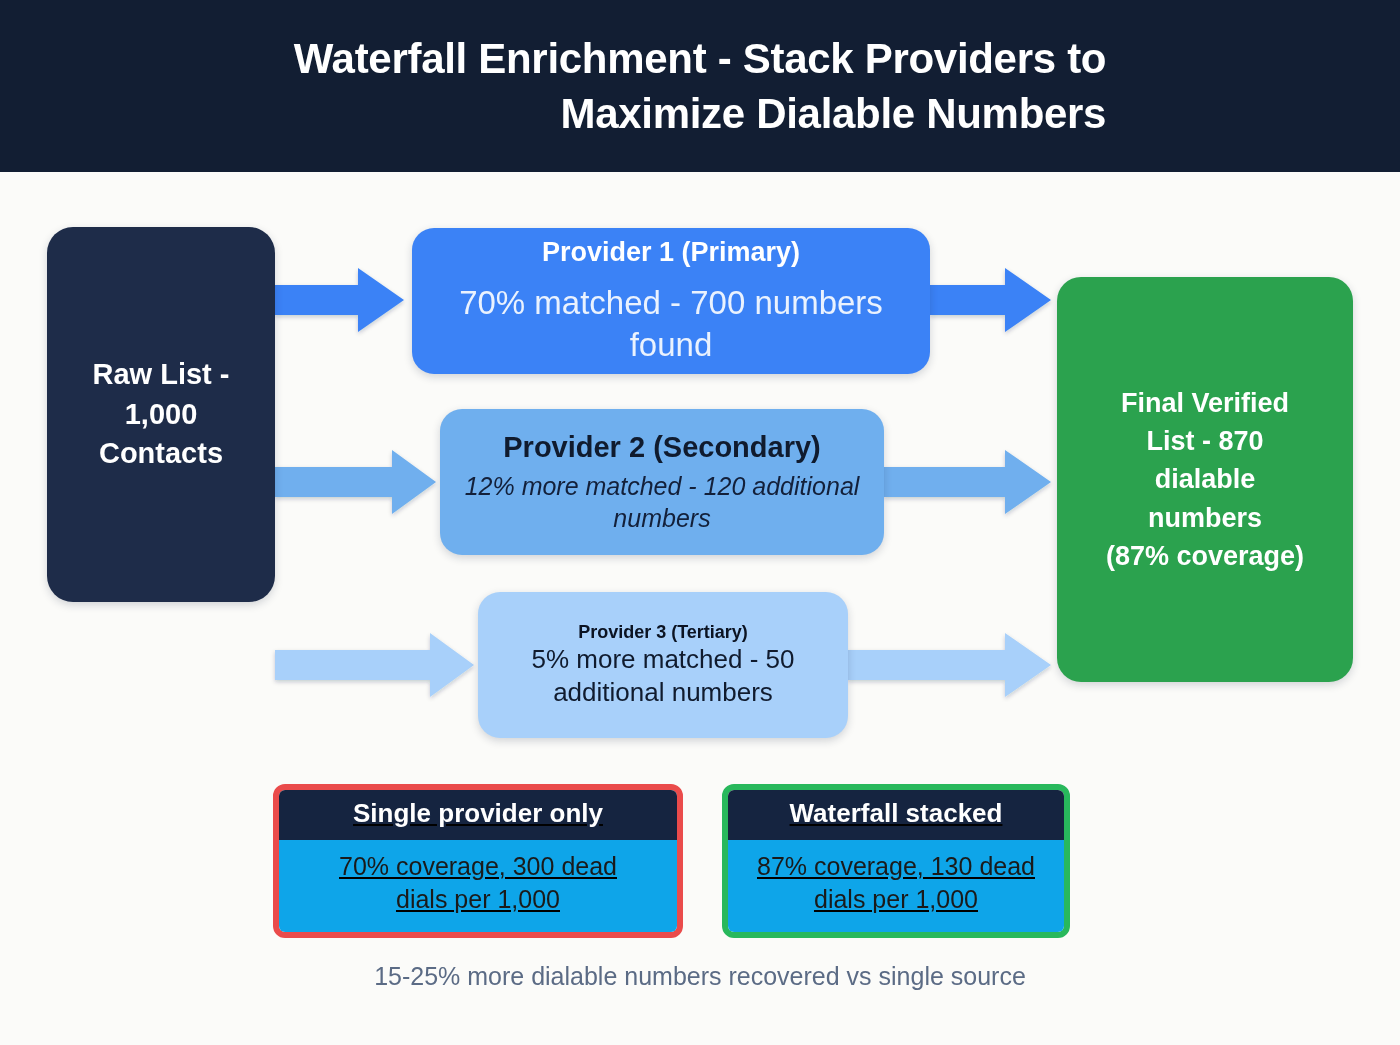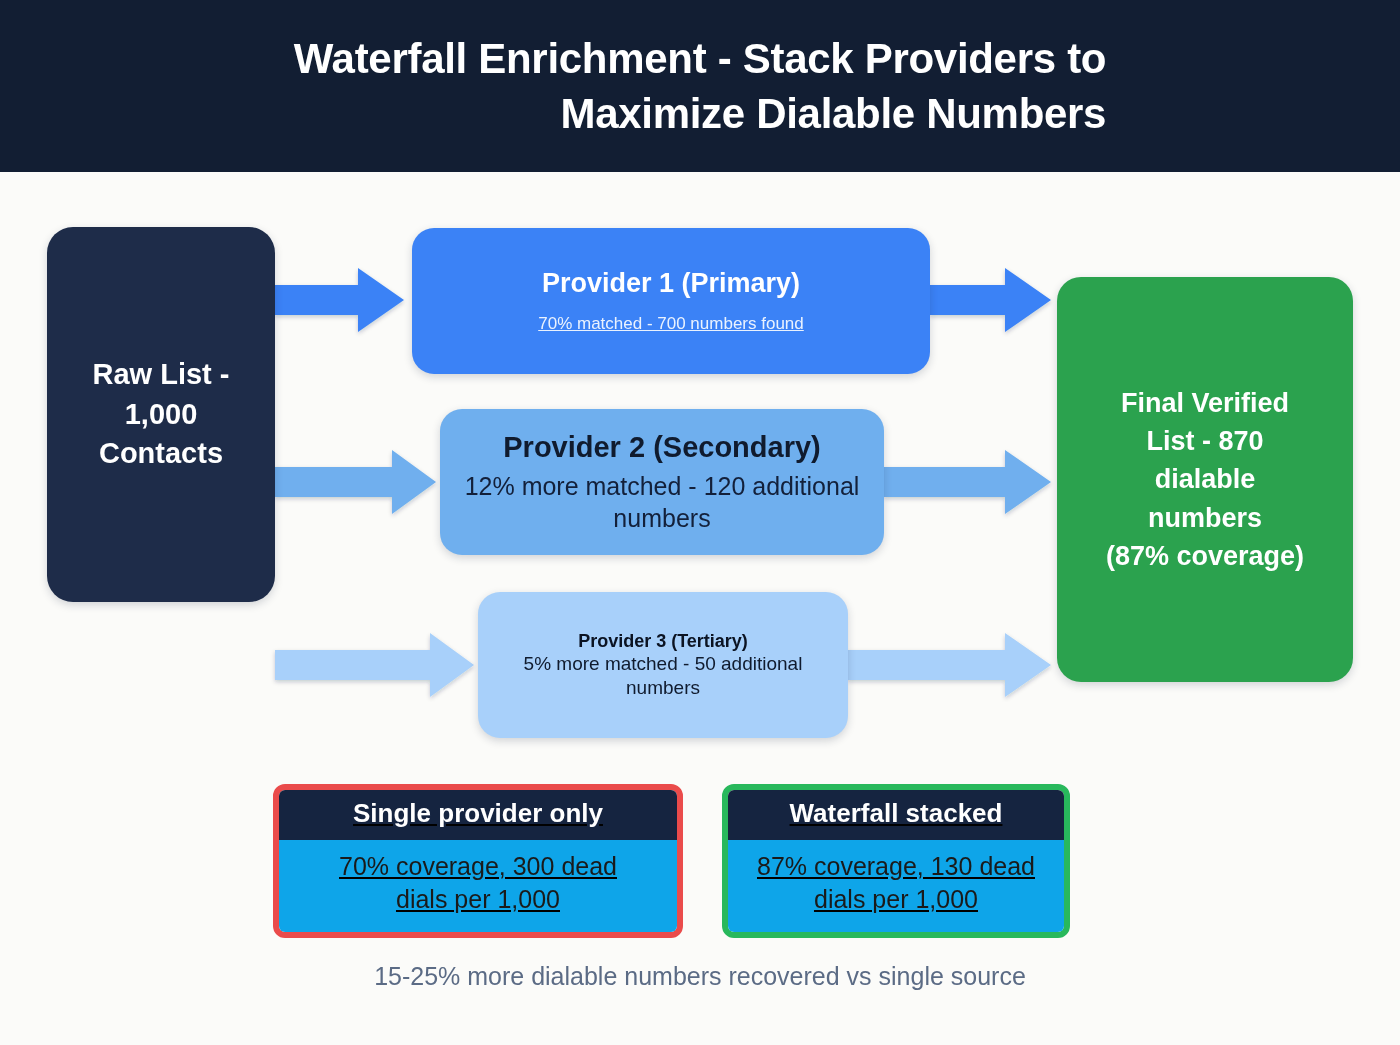--- a/index.html
+++ b/index.html
@@ -76,39 +76,39 @@
     white-space: pre-line;
   }
 
   
   #provider-1 {
     left: 412px; top: 228px;
     width: 518px; height: 146px;
     background: #3b82f6;
   }
   #provider-1 .node-title { color: #ffffff; font-size: 27px; }
-  #provider-1 .node-sub   { color: #eaf2fe; font-size: 17px; margin-top: 12px; text-decoration: underline; }
+  #provider-1 .node-sub   { color: #eaf2fe; font-size: 33px; margin-top: 12px; }
 
   
   #provider-2 {
     left: 440px; top: 409px;
     width: 444px; height: 146px;
     background: #6fafee;
   }
   #provider-2 .node-title { color: #101b2e; font-size: 29px; }
-  #provider-2 .node-sub   { color: #13203a; font-size: 25px; margin-top: 4px; }
+  #provider-2 .node-sub   { color: #13203a; font-size: 25px; margin-top: 4px; font-style: italic; }
 
   
   #provider-3 {
     left: 478px; top: 592px;
     width: 370px; height: 146px;
     background: #a8d0fa;
   }
   #provider-3 .node-title { color: #0b1322; font-size: 18px; }
-  #provider-3 .node-sub   { color: #101b2e; font-size: 19px; margin-top: 0; }
+  #provider-3 .node-sub   { color: #101b2e; font-size: 26px; margin-top: 0; }
 
   
   #final-list {
     left: 1057px; top: 277px;
     width: 296px; height: 405px;
     background: #2ba24e;
     border-radius: 24px;
   }
   #final-list .node-title {
     color: #ffffff;

